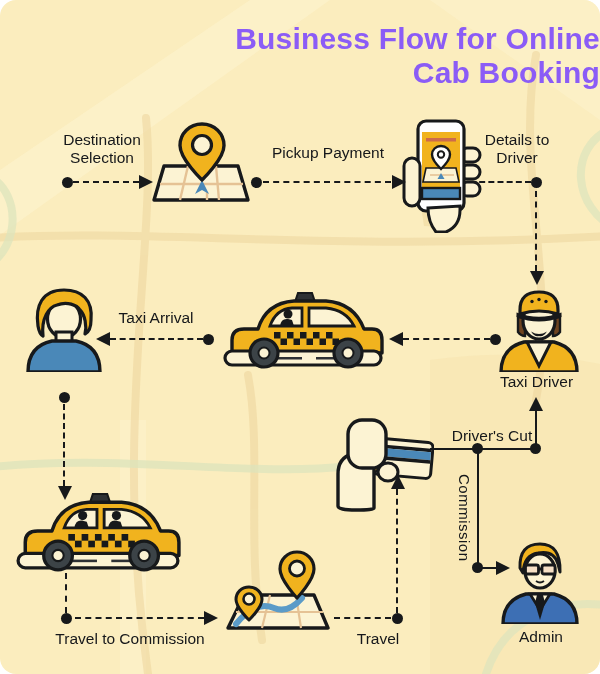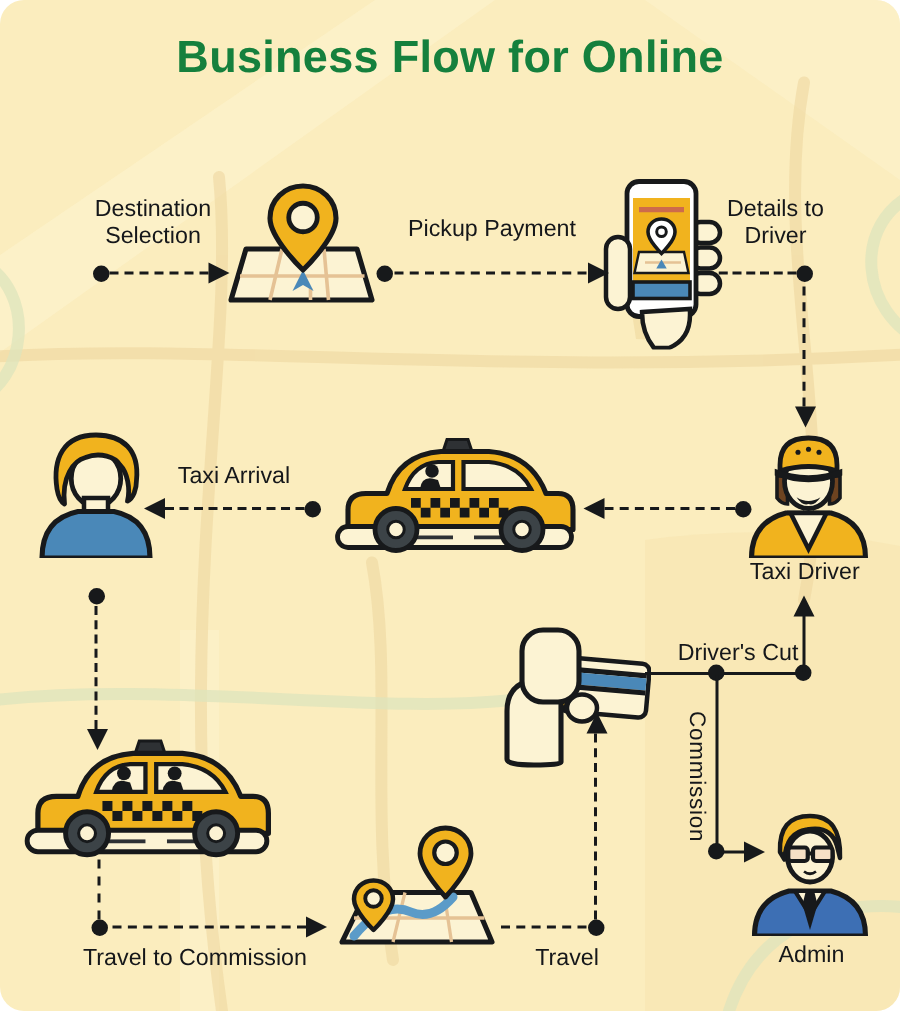--- a/index.html
+++ b/index.html
@@ -11,22 +11,22 @@
     --adminblue:#3D6FB4;
   }
   html,body{margin:0;padding:0;background:#ffffff;}
   .canvas{
     position:relative;width:600px;height:674px;background:var(--bg);
     border-radius:16px;overflow:hidden;
     font-family:"Liberation Sans","DejaVu Sans",sans-serif;color:#15171A;
   }
   .bg{position:absolute;left:0;top:0;width:600px;height:674px;}
   .title{
-    position:absolute;top:22px;left:0;width:100%;text-align:center;
-    font-weight:bold;font-size:30px;line-height:1.14;color:#15803d;letter-spacing:.2px;
+    position:absolute;top:22px;left:0;width:100%;text-align:right;
+    font-weight:bold;font-size:30px;line-height:1.14;color:#8b5cf6;letter-spacing:.2px;
   }
   .lbl{position:absolute;font-size:15.5px;line-height:1.18;text-align:center;color:#15171A;}
   .lbl-v{
     position:absolute;font-size:15px;color:#15171A;
     writing-mode:vertical-rl;text-align:center;letter-spacing:.5px;
   }
   .node{position:absolute;}
   .node svg{display:block;width:100%;height:100%;}
   .dot{position:absolute;width:11px;height:11px;border-radius:50%;background:var(--ink);}
   .dh{position:absolute;height:0;border-top:2.5px dashed var(--ink);}
@@ -59,20 +59,21 @@
     <g fill="none" stroke="#DDE4BC" stroke-width="8" opacity="0.75" stroke-linecap="round">
       <path d="M-15,468 C110,452 250,478 348,466"></path>
       <path d="M486,674 C505,615 560,598 612,606"></path>
       <path d="M612,128 C566,148 574,210 616,228"></path>
       <path d="M-12,175 C25,195 18,255 -18,268"></path>
     </g>
   </svg>
 
   <div class="title">
     <div>Business Flow for Online</div>
+    <div>Cab Booking</div>
   </div>
 
   <div class="node" style="left:150px;top:120px;width:102px;height:84px">
     <svg viewBox="0 0 102 84">
       <polygon points="14,46 88,46 98,80 4,80" fill="#FCF3D3" stroke="#17191B" stroke-width="3.4" stroke-linejoin="round"></polygon>
       <g stroke="#E5C295" stroke-width="2.4" fill="none">
         <polyline points="38,46 30,80"></polyline>
           <polyline points="66,46 69,80"></polyline>
         <line x1="10" y1="64" x2="93" y2="64"></line>
           <line x1="57" y1="72" x2="57" y2="80"></line>

